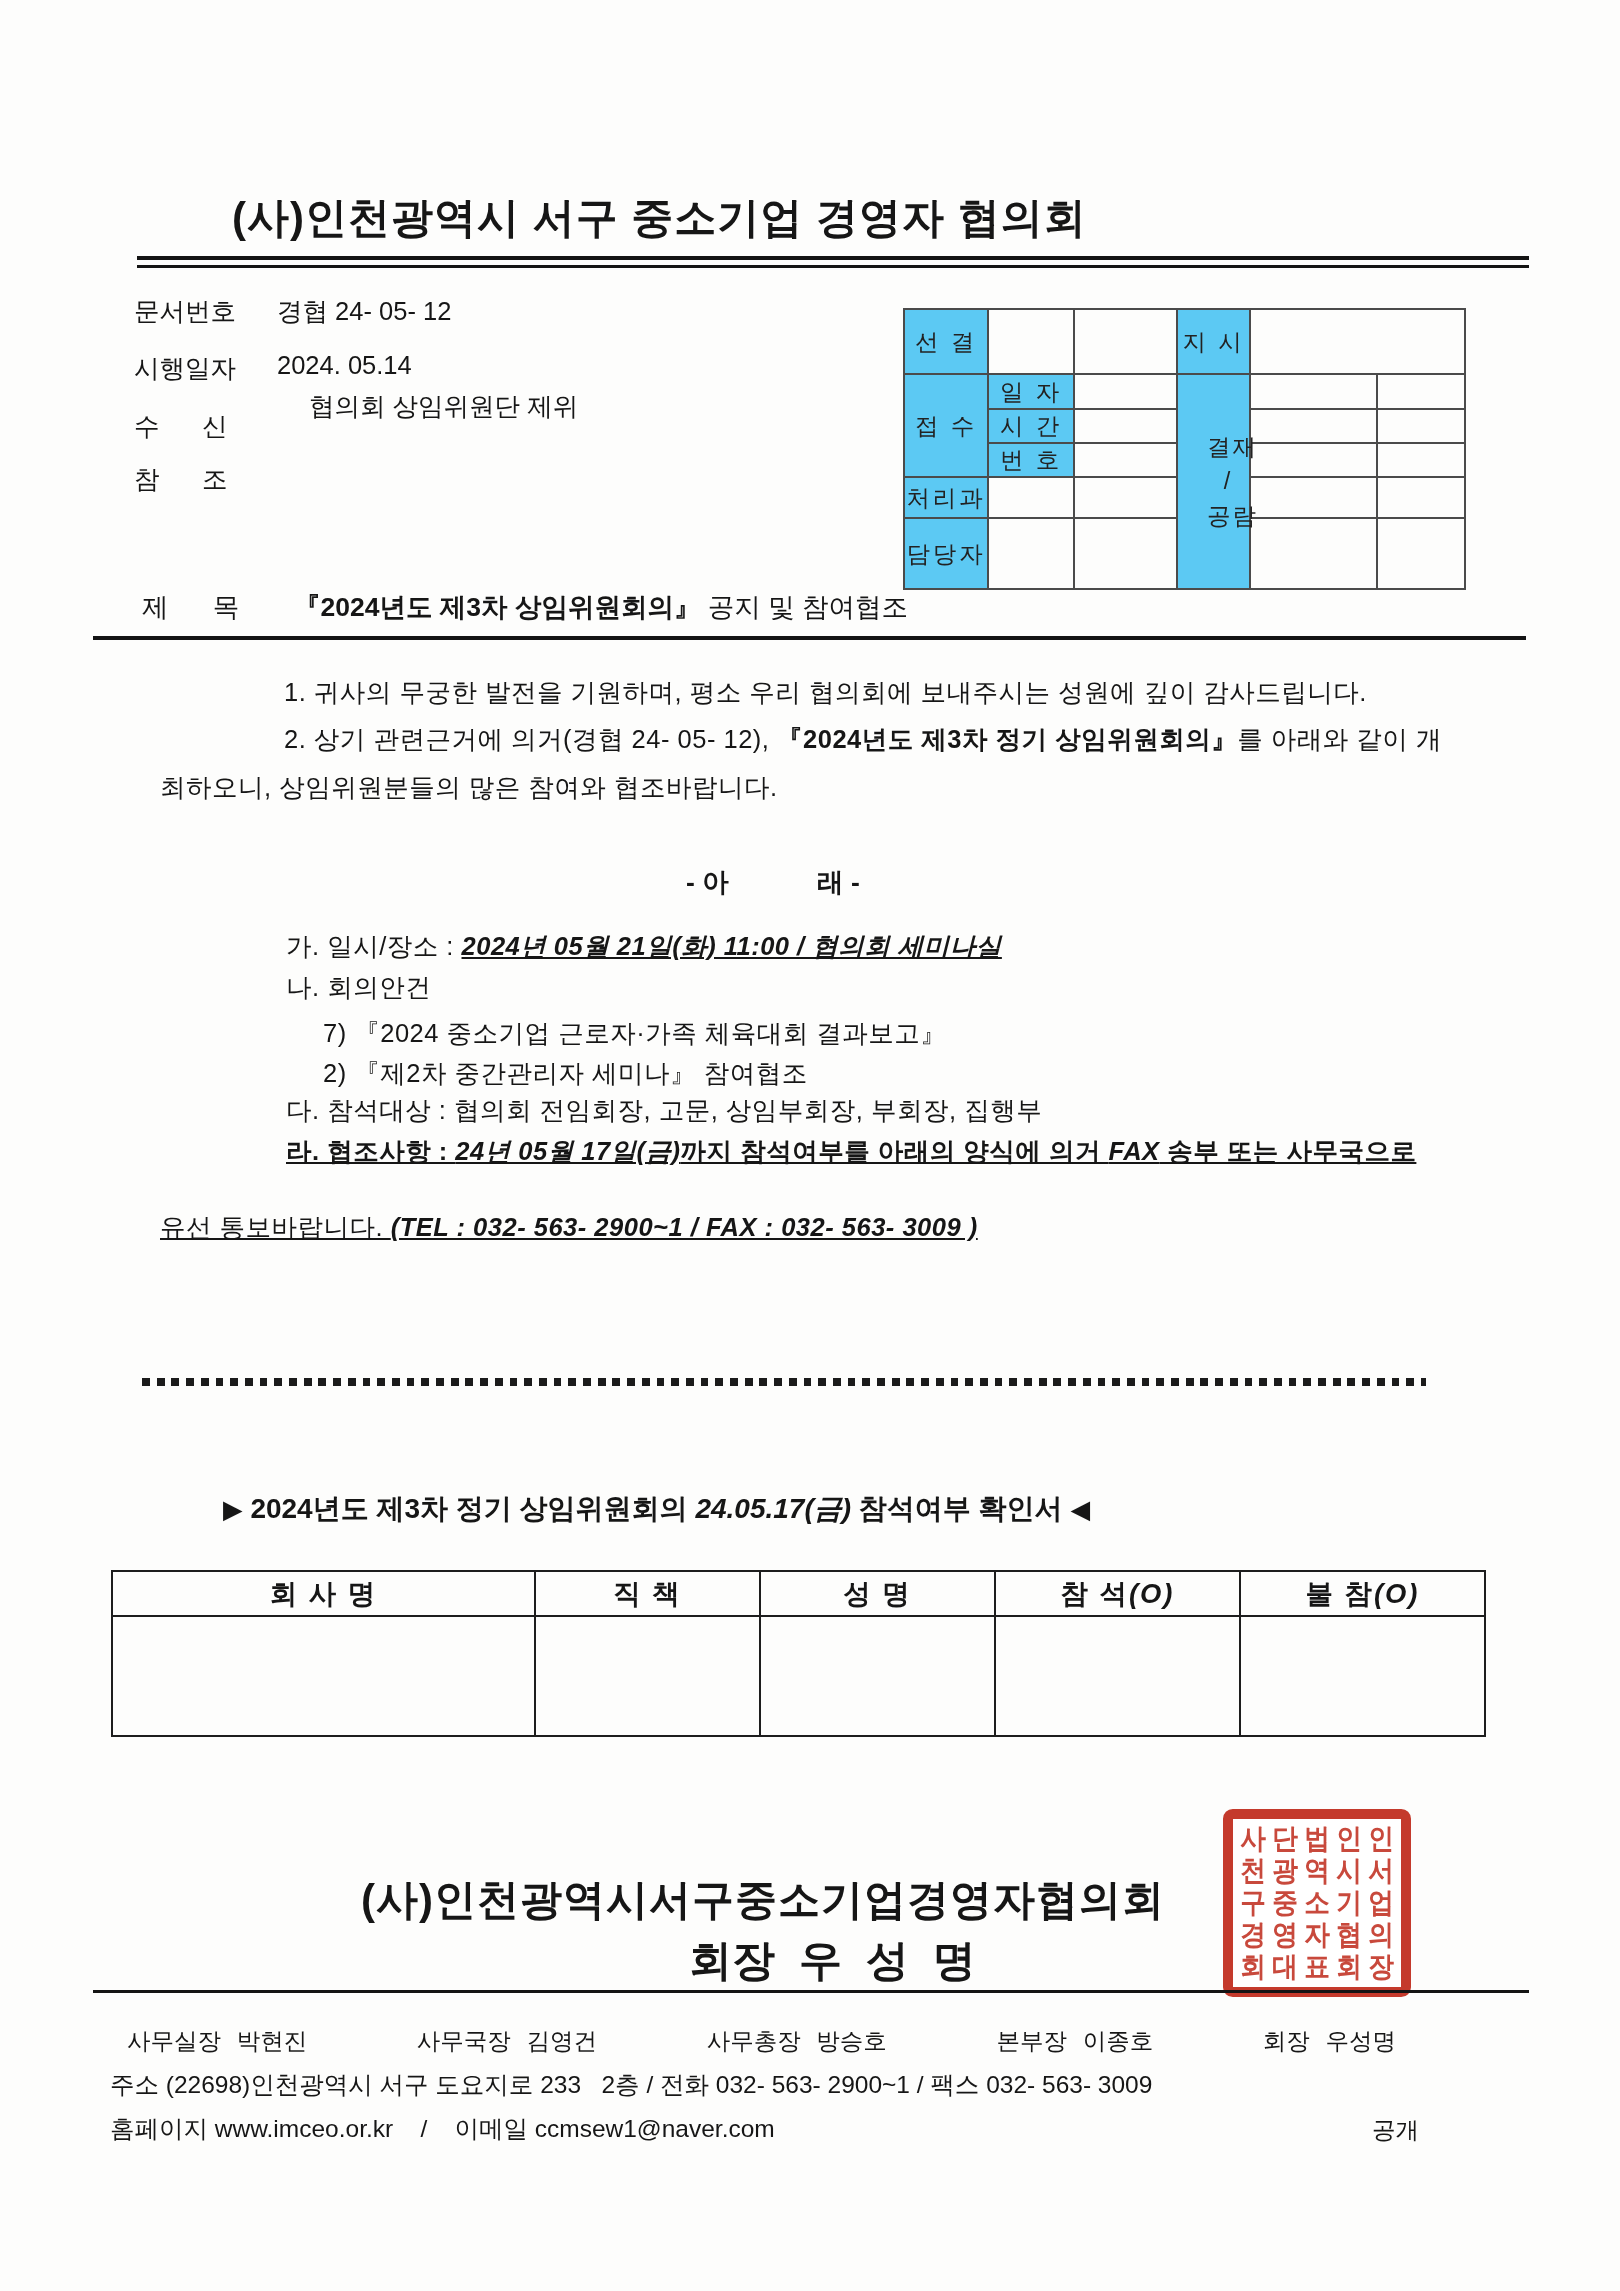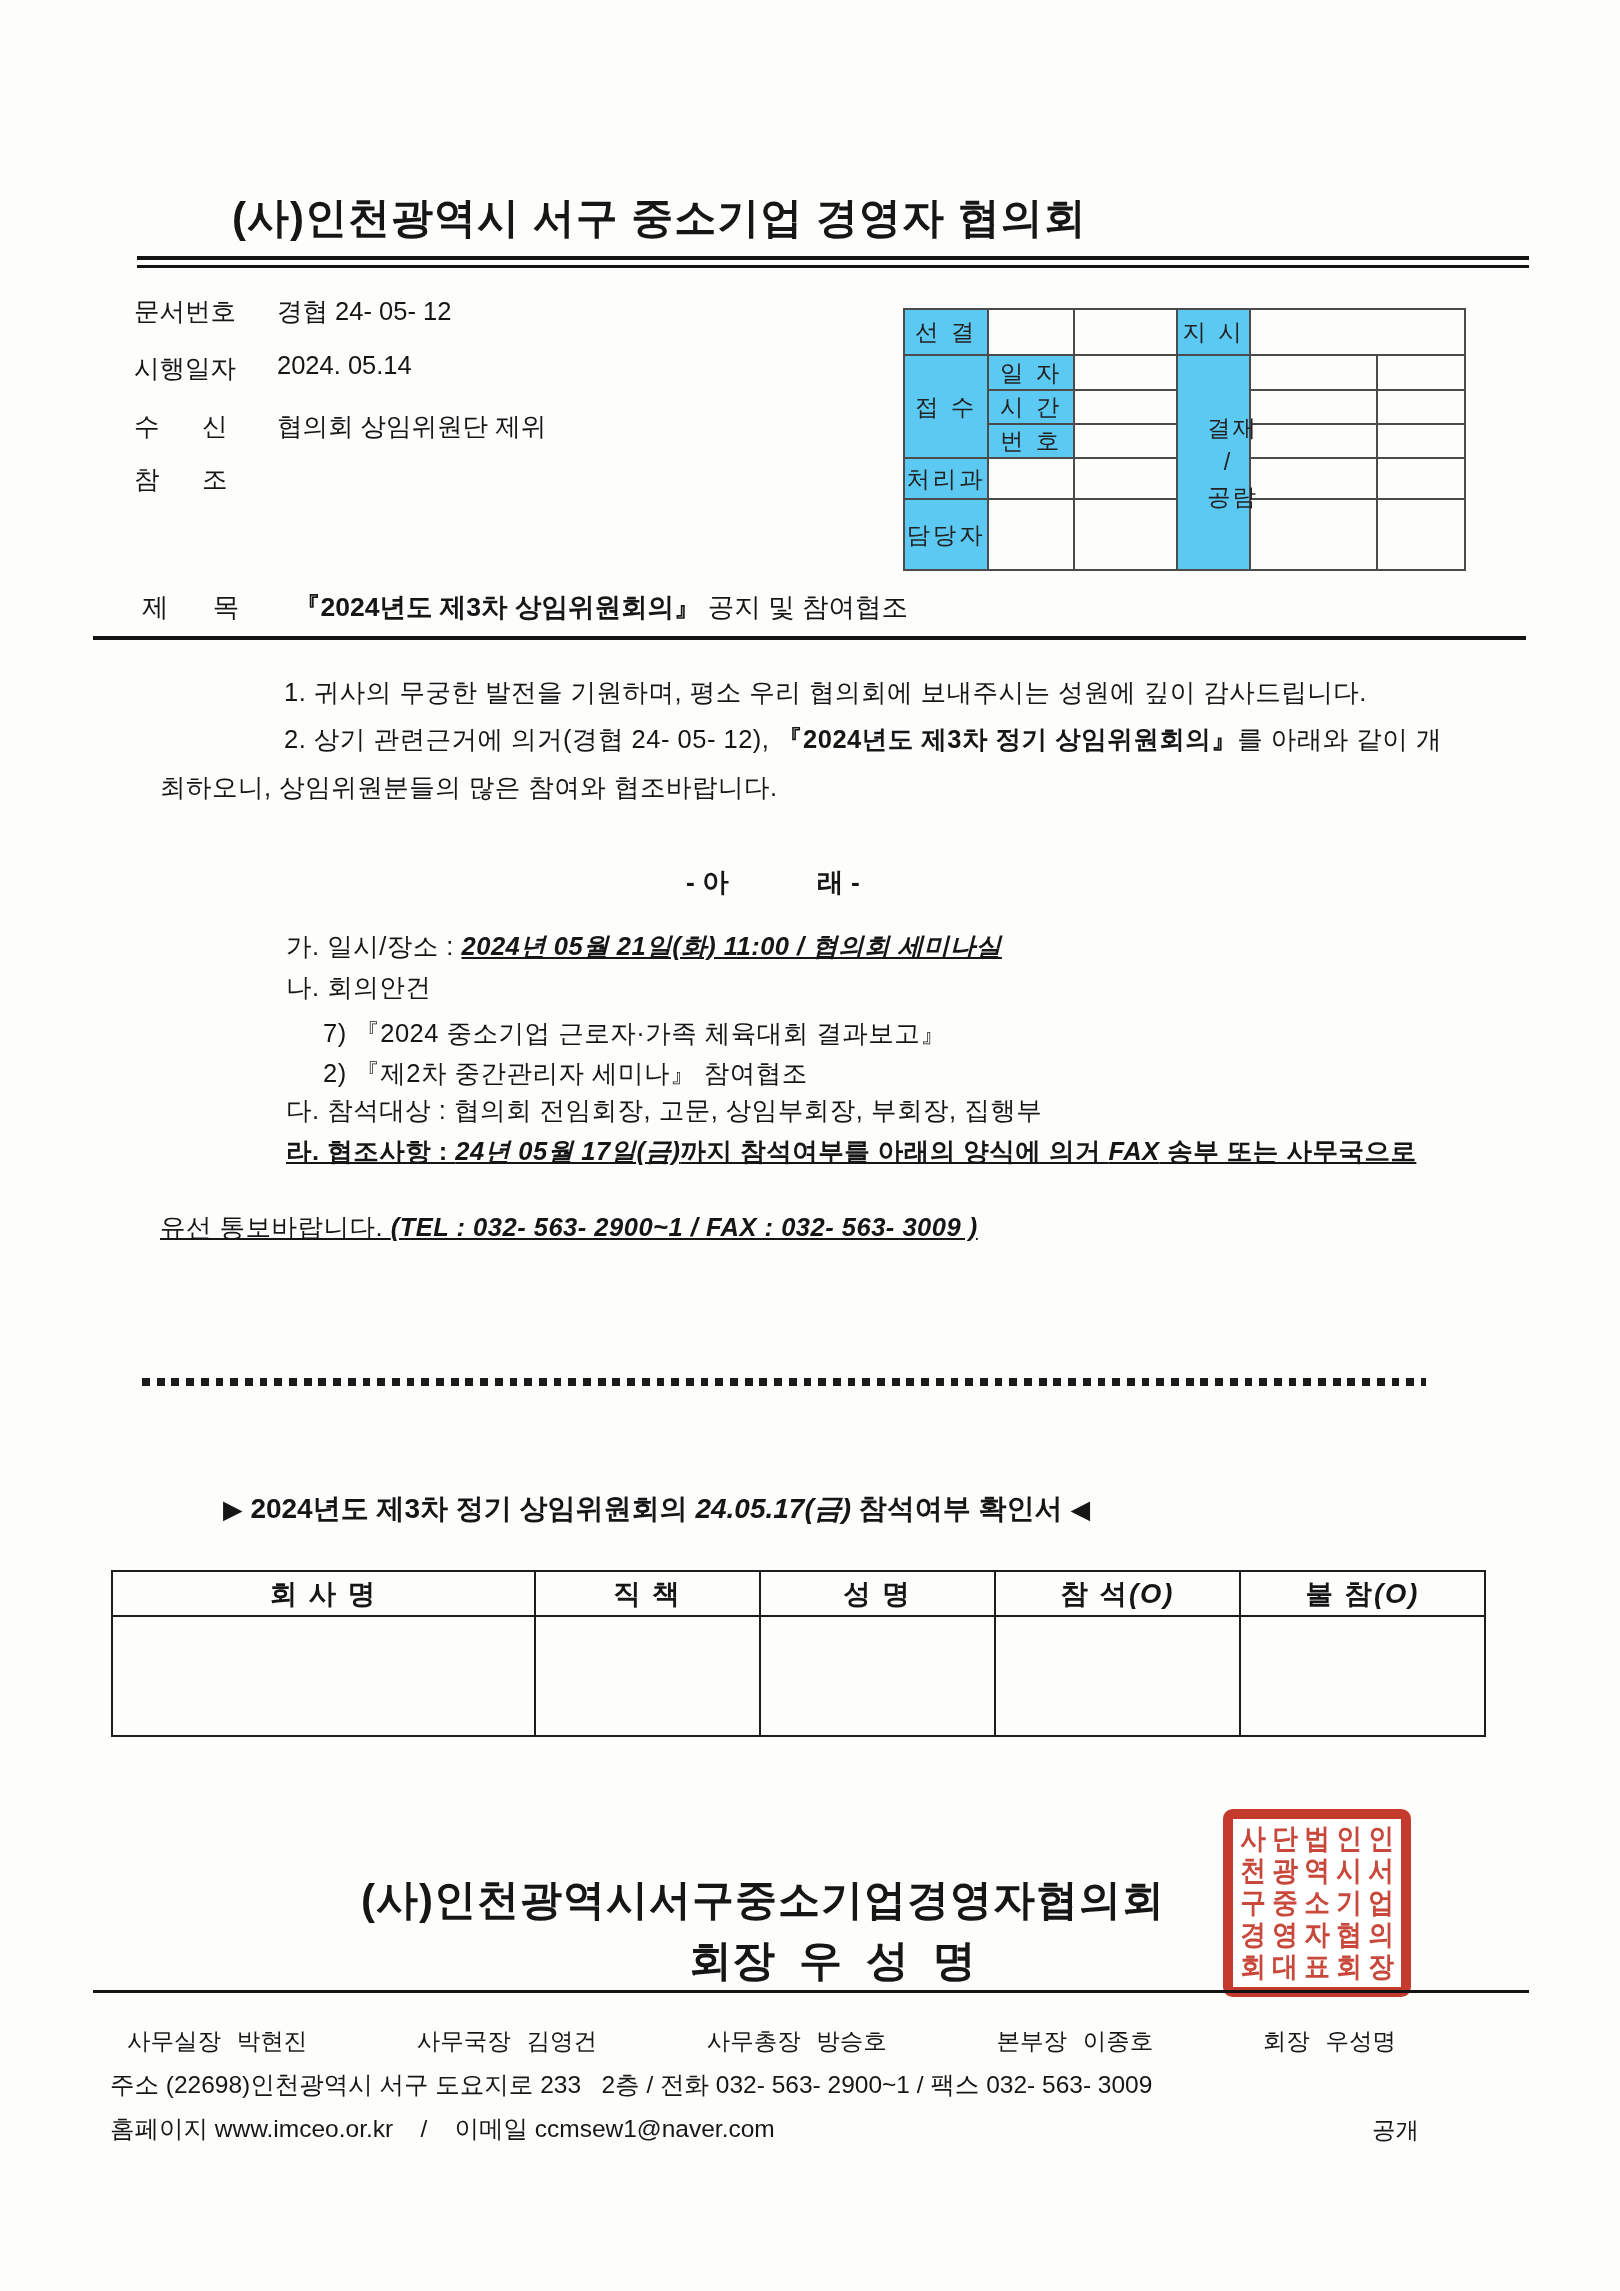--- a/index.html
+++ b/index.html
@@ -92,36 +92,36 @@
 
   <div class="abs org-title">(사)인천광역시 서구 중소기업 경영자 협의회</div>
   <div class="abs rule1"></div>
   <div class="abs rule2"></div>
 
   <div class="abs di di-label pre" style="top:294px;">문서번호</div>
   <div class="abs di di-value" style="top:294px;">경협 24- 05- 12</div>
   <div class="abs di di-label pre" style="top:351px;font-family:Liberation Serif, serif;">시행일자</div>
   <div class="abs di di-value" style="top:351px;">2024.  05.14</div>
   <div class="abs di di-label pre" style="top:409px;">수      신</div>
-  <div class="abs di di-value" style="top:409px;">협의회 상임위원단 제위</div>
+  <div class="abs di di-value" style="top:389px;margin-left:32px;">협의회 상임위원단 제위</div>
   <div class="abs di di-label pre" style="top:462px;">참      조</div>
   <div class="abs di di-value" style="top:462px;"></div>
 
   <div class="abs appr">
     <table>
       <colgroup>
         <col style="width:84px">
           <col style="width:86px">
           <col style="width:103px">
         <col style="width:73px">
           <col style="width:127px">
           <col style="width:88px">
       </colgroup>
       <tbody>
-          <tr style="height:46px">
+          <tr style="height:65px">
         <td class="bc">선 결</td>
         <td></td>
         <td></td>
         <td class="bc">지 시</td>
         <td colspan="2"></td>
       </tr>
       <tr style="height:35px">
         <td class="bc" rowspan="3">접 수</td>
         <td class="bc">일 자</td>
         <td></td>

